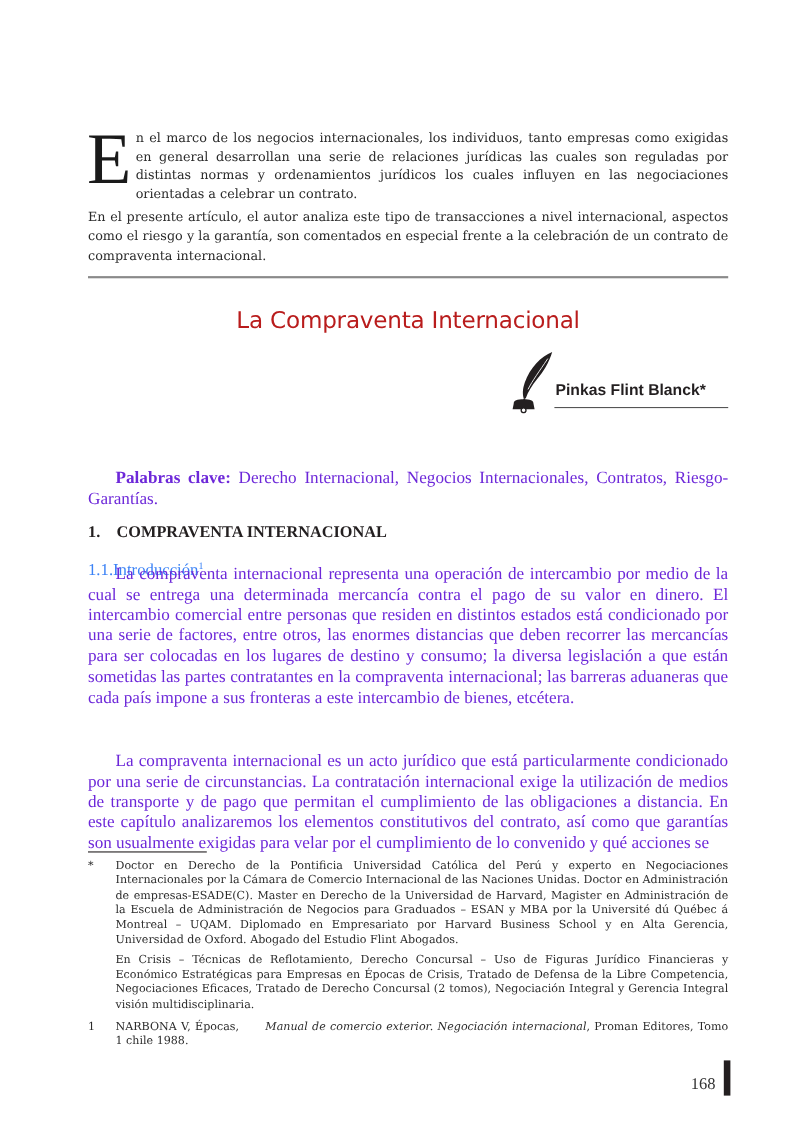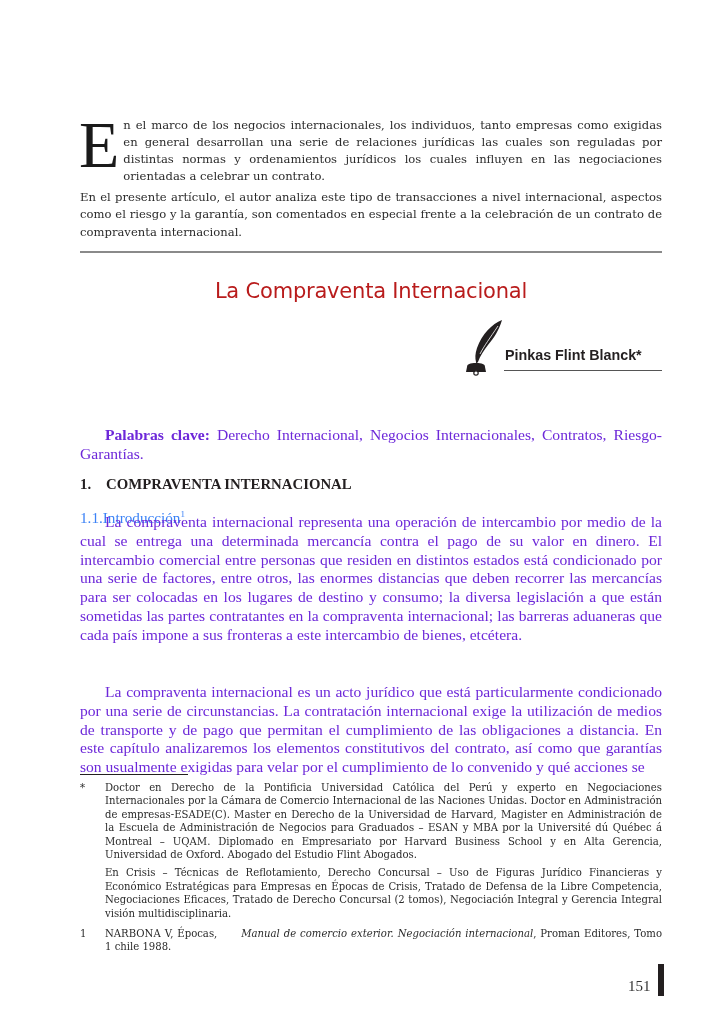--- a/index.html
+++ b/index.html
@@ -89,16 +89,16 @@
     </div>
     <div class="fn cont">
       <span>En Crisis – Técnicas de Reflotamiento, Derecho Concursal – Uso de Figuras Jurídico Financieras y Económico Estratégicas para Empresas en Épocas de Crisis, Tratado de Defensa de la Libre Competencia, Negociaciones Eficaces, Tratado de Derecho Concursal (2 tomos), Negociación Integral y Gerencia Integral visión multidisciplinaria.</span>
     </div>
     <div class="fn">
       <span class="mark">1</span>
       <span>NARBONA V, Épocas, </span><i>Manual de comercio exterior. Negociación internacional</i><span>, Proman Editores, Tomo 1 chile 1988.</span>
     </div>
   </div>
 
-  <div class="page-num">151</div>
+  <div class="page-num">168</div>
   <div class="page-bar"></div>
 
 </div>
 
 </body></html>

